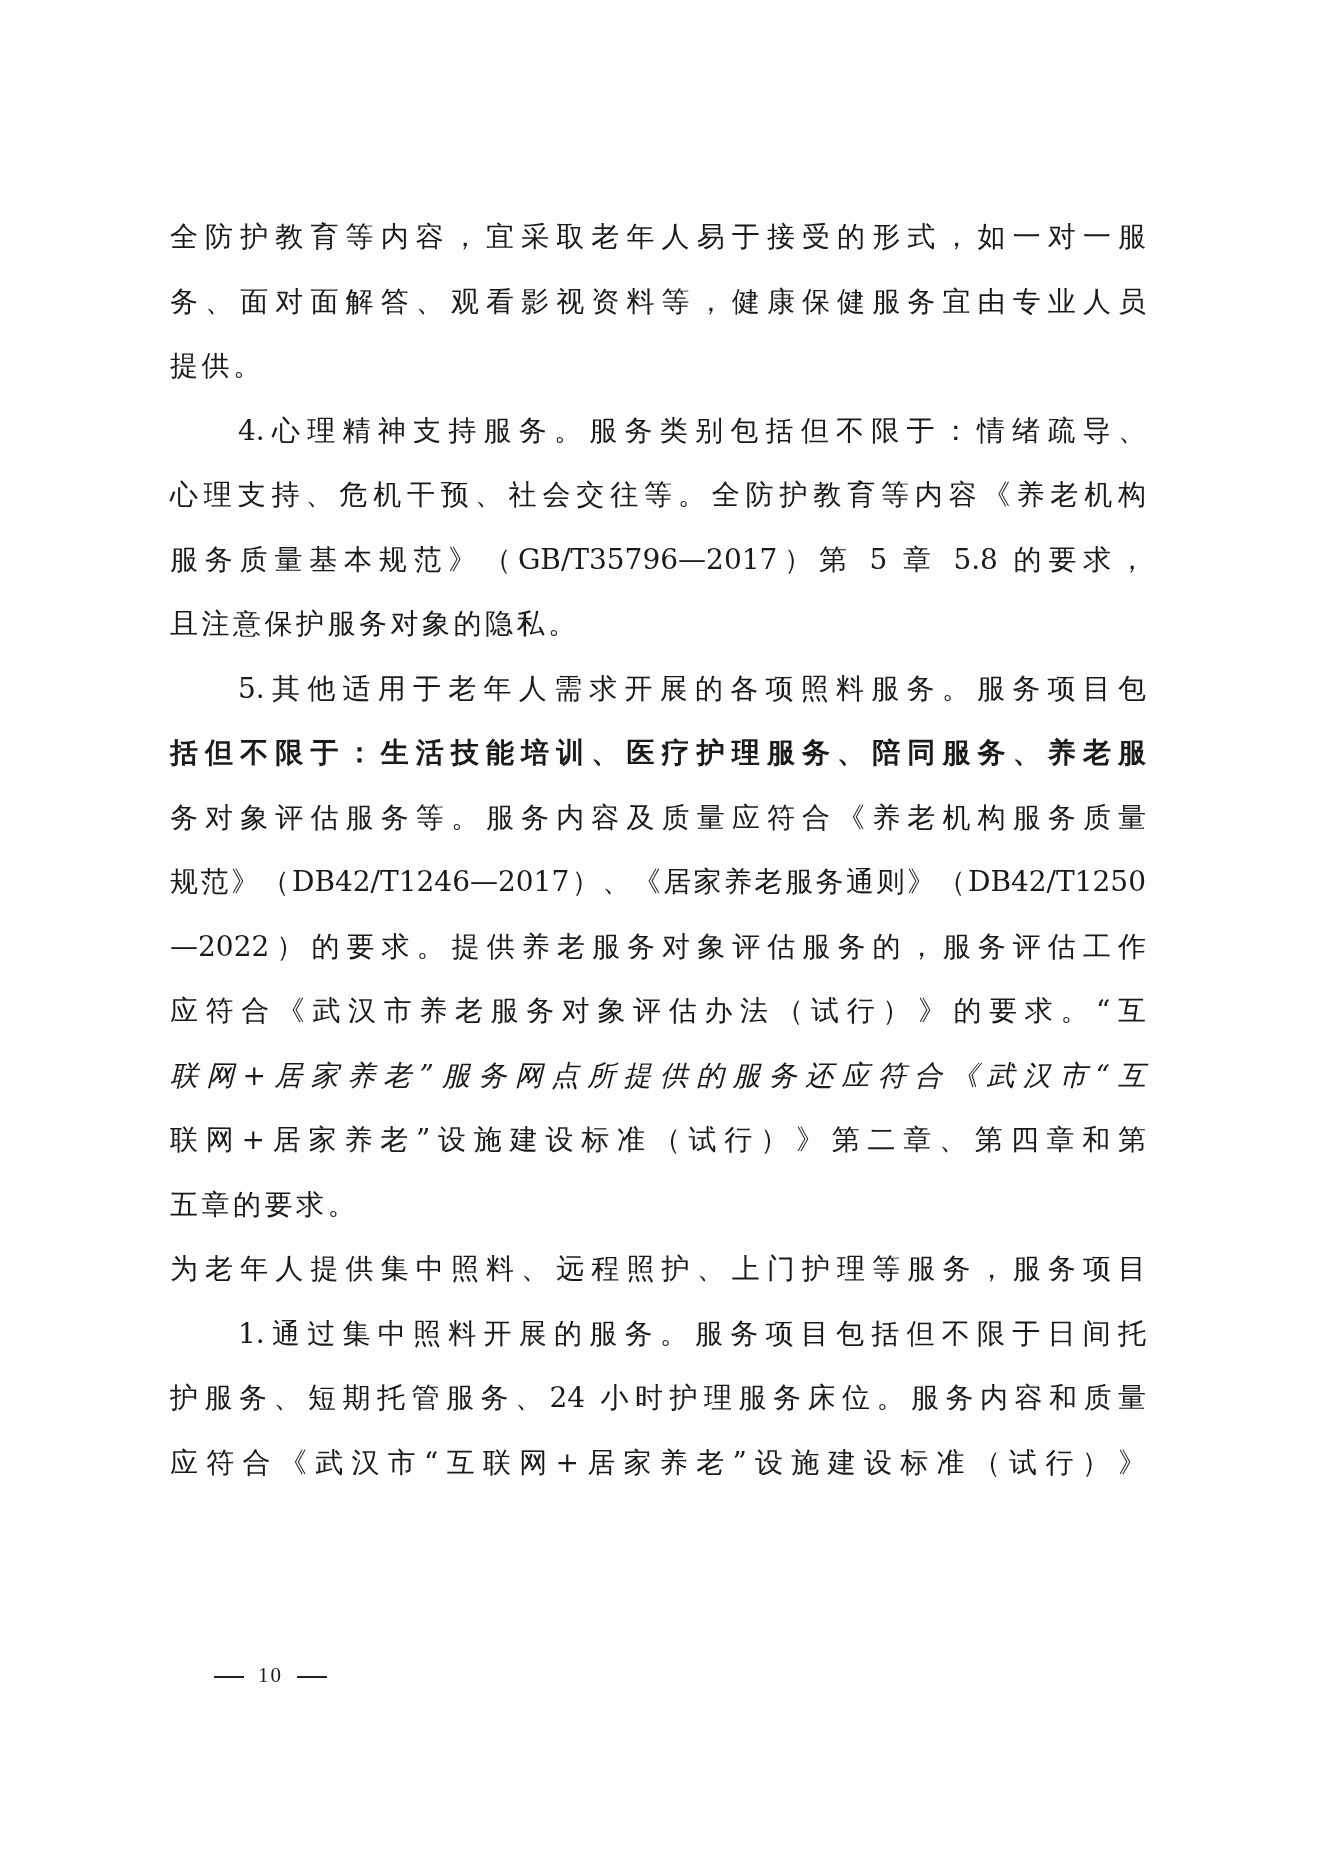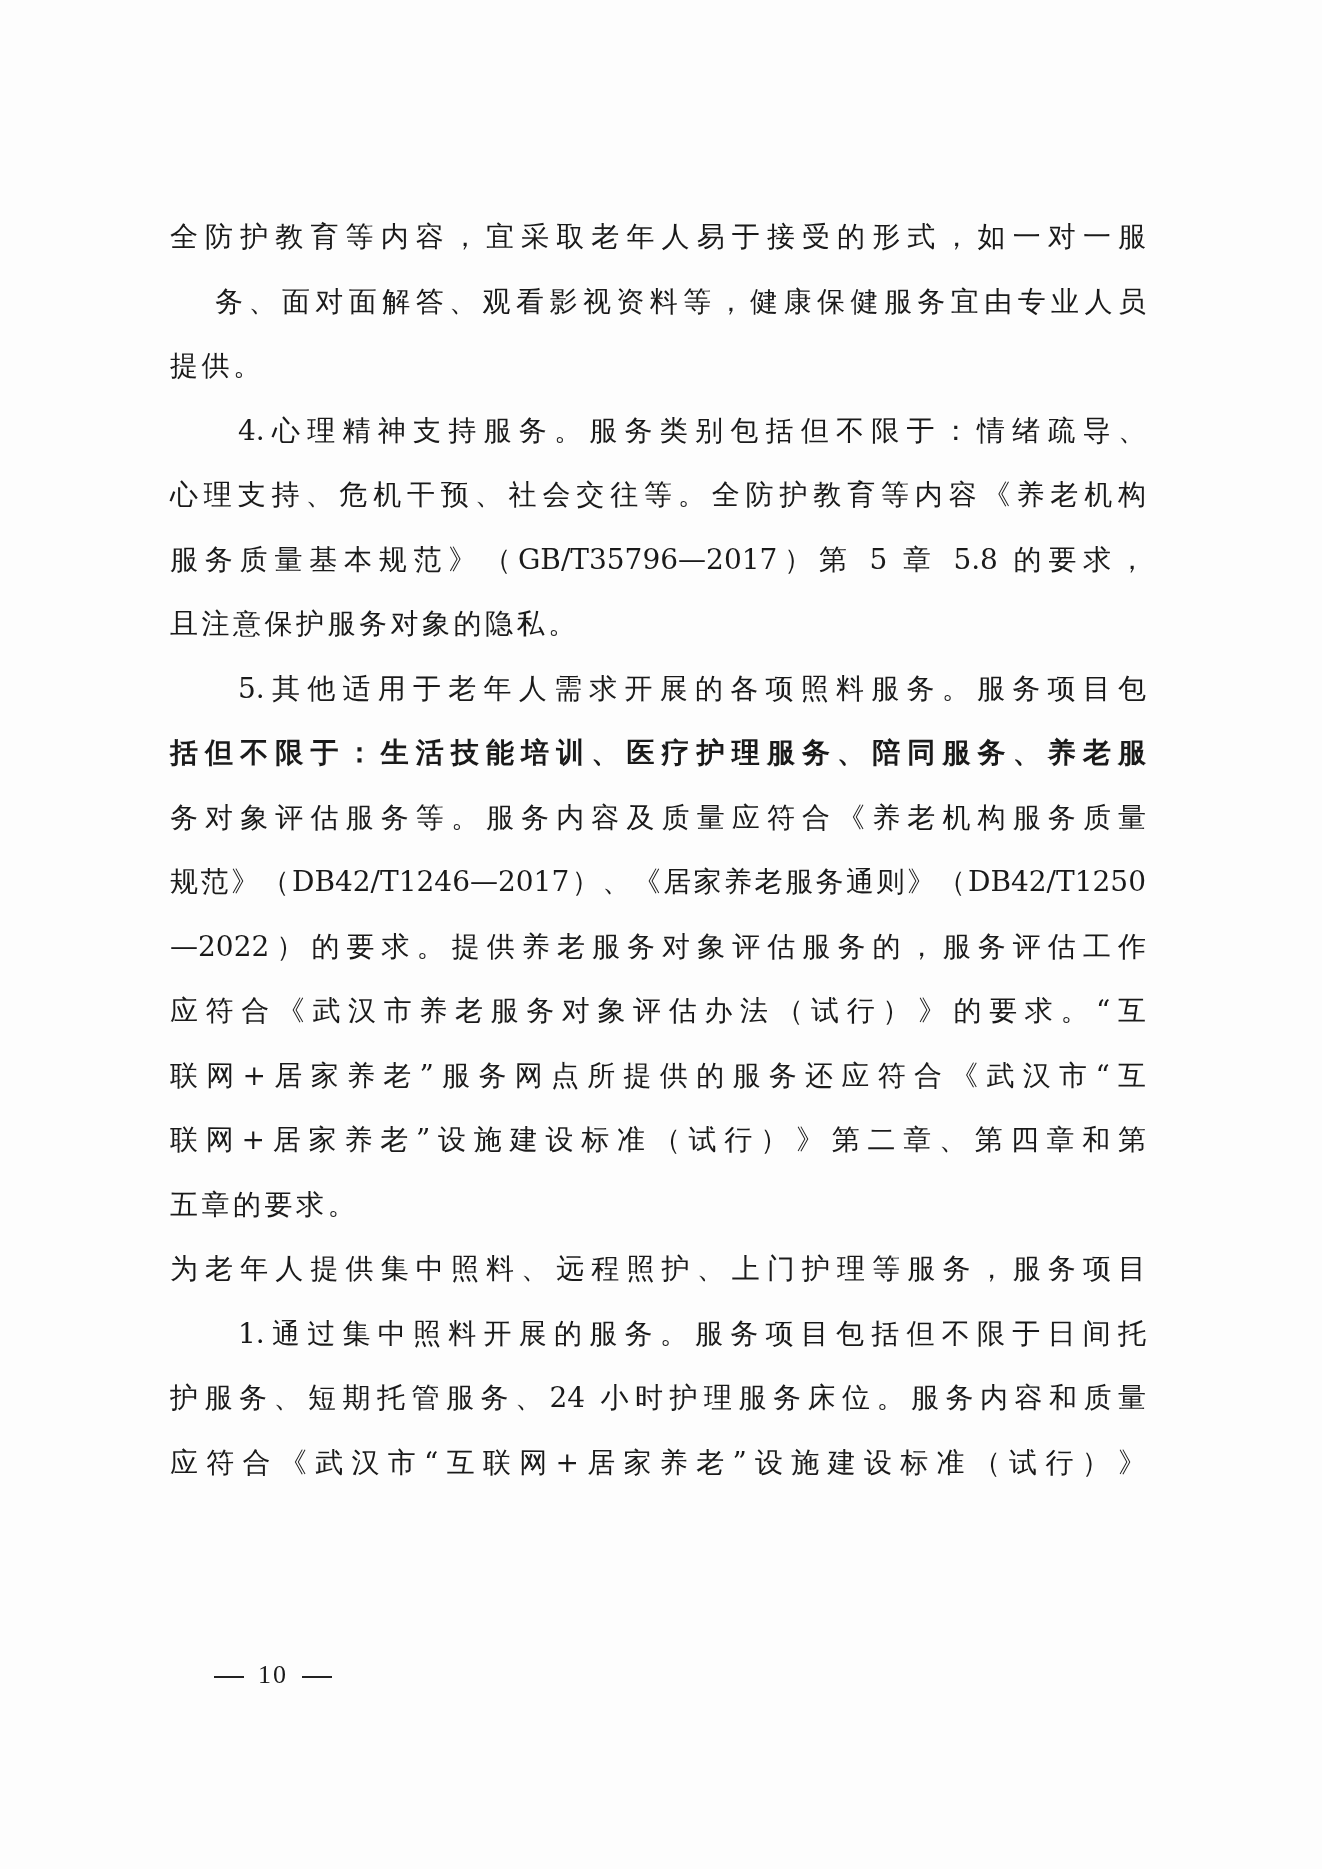--- a/index.html
+++ b/index.html
@@ -41,54 +41,54 @@
   .line.last {
     text-align-last: left;
   }
   .line.indent {
     padding-left: 68px;
   }
   .page-number {
     position: absolute;
     left: 200px;
     top: 1652px;
-    font-size: 26px;
+    font-size: 21px;
     line-height: 46px;
     font-family: "Liberation Serif", "DejaVu Serif", serif;
     color: #1a1a1a;
     letter-spacing: 2px;
   }
   .page-number .dash {
     display: inline-block;
     width: 30px;
     height: 2px;
     background: #222;
     vertical-align: middle;
     margin: 0 14px;
   }
 </style>
 </head>
 <body>
 
 <div class="page">
   <div class="body-text">
     <span class="line" style="white-space: nowrap;">全防护教育等内容，宜采取老年人易于接受的形式，如一对一服</span>
-    <span class="line" style="white-space: nowrap; margin-left: 45px;">务、面对面解答、观看影视资料等，健康保健服务宜由专业人员</span>
+    <span class="line" style="white-space: nowrap;">务、面对面解答、观看影视资料等，健康保健服务宜由专业人员</span>
     <span class="line last" style="letter-spacing: 3.5px;">提供。</span>
     <span class="line indent" style="white-space: nowrap;">4.心理精神支持服务。服务类别包括但不限于：情绪疏导、</span>
     <span class="line" style="white-space: nowrap;">心理支持、危机干预、社会交往等。全防护教育等内容《养老机构</span>
     <span class="line" style="white-space: nowrap;">服务质量基本规范》（GB/T35796—2017）第 5 章 5.8 的要求，</span>
     <span class="line last" style="letter-spacing: 3.5px;">且注意保护服务对象的隐私。</span>
     <span class="line indent" style="white-space: nowrap;">5.其他适用于老年人需求开展的各项照料服务。服务项目包</span>
     <span class="line" style="white-space: nowrap; font-weight: bold;">括但不限于：生活技能培训、医疗护理服务、陪同服务、养老服</span>
     <span class="line" style="white-space: nowrap;">务对象评估服务等。服务内容及质量应符合《养老机构服务质量</span>
     <span class="line" style="white-space: nowrap;">规范》（DB42/T1246—2017）、《居家养老服务通则》（DB42/T1250</span>
     <span class="line" style="white-space: nowrap;">—2022）的要求。提供养老服务对象评估服务的，服务评估工作</span>
     <span class="line" style="white-space: nowrap;">应符合《武汉市养老服务对象评估办法（试行）》的要求。“互</span>
-    <span class="line" style="white-space: nowrap;">联网+居家养老”服务网点所提供的服务还应符合《武汉市“互</span>
+    <span class="line" style="white-space: nowrap; font-style: italic;">联网+居家养老”服务网点所提供的服务还应符合《武汉市“互</span>
     <span class="line" style="white-space: nowrap;">联网+居家养老”设施建设标准（试行）》第二章、第四章和第</span>
     <span class="line last" style="letter-spacing: 3.5px;">五章的要求。</span>
     <span class="line" style="white-space: nowrap;">为老年人提供集中照料、远程照护、上门护理等服务，服务项目</span>
     <span class="line indent" style="white-space: nowrap;">1.通过集中照料开展的服务。服务项目包括但不限于日间托</span>
     <span class="line" style="white-space: nowrap;">护服务、短期托管服务、24 小时护理服务床位。服务内容和质量</span>
     <span class="line" style="white-space: nowrap;">应符合《武汉市“互联网+居家养老”设施建设标准（试行）》</span>
   </div>
 
   <div class="page-number"><span class="dash"></span><span>10</span><span class="dash"></span></div>
 </div>

